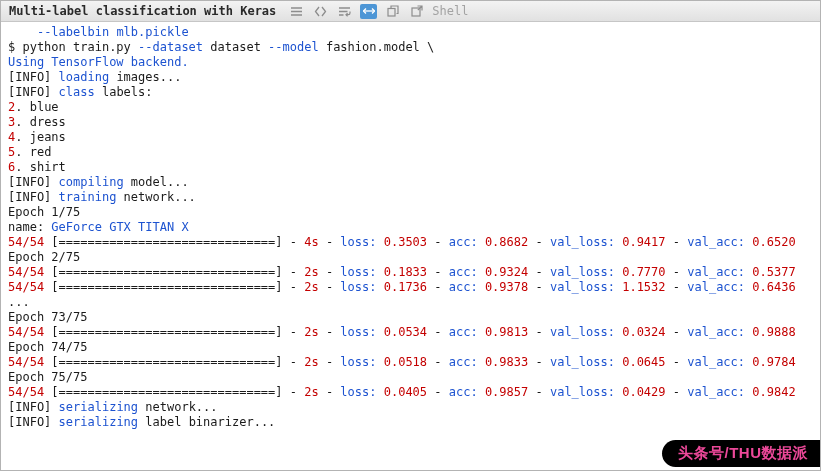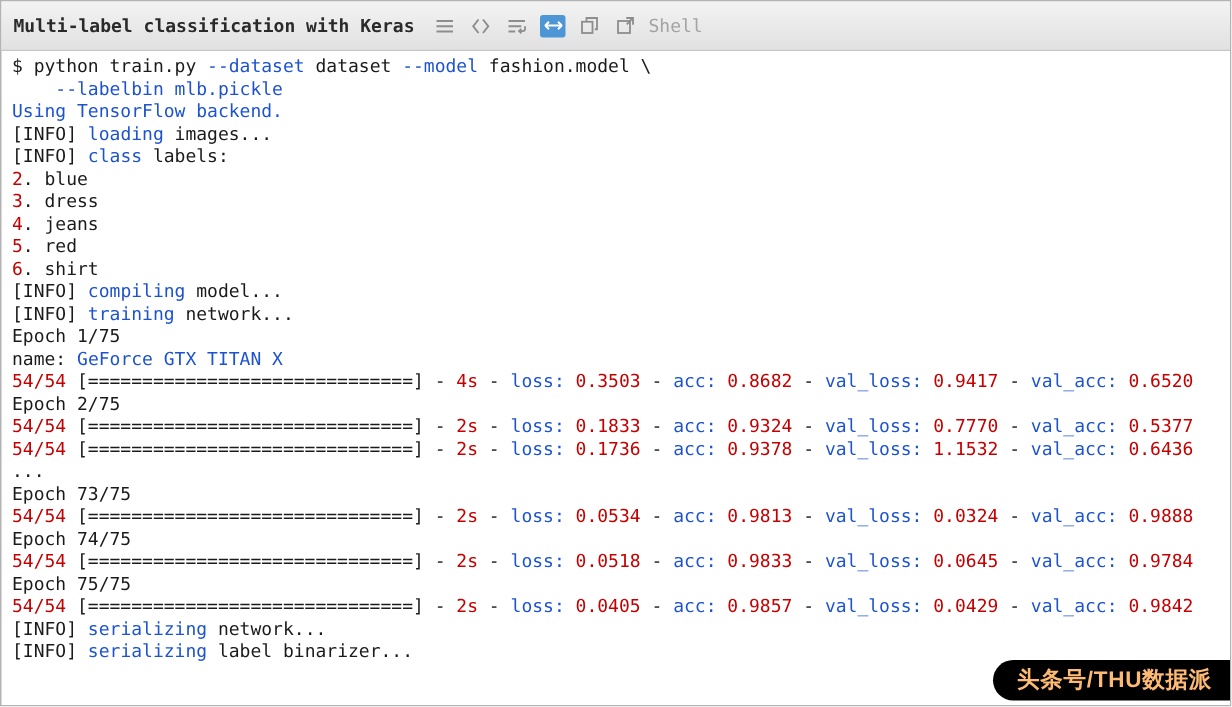--- a/index.html
+++ b/index.html
@@ -9,21 +9,21 @@
   .window {
     position:relative; width:821px; height:471px;
     background:#fff; border:1px solid #b3b3b3;
   }
 
   
   .titlebar {
     height:21px; display:flex; align-items:center;
     background:linear-gradient(#f3f3f3,#e1e1e1);
     border-bottom:1px solid #c6c6c6;
-    padding:16px 8px;
+    padding:4px 8px;
   }
   .title {
     font:bold 12px "DejaVu Sans Mono",monospace;
     color:#2a2a2a; white-space:nowrap;
   }
   .icons { display:flex; align-items:center; gap:7px; margin-left:12px; }
   .icon {
     width:17px; height:15px; display:flex; align-items:center; justify-content:center;
     color:#8d8d8d; cursor:pointer;
   }
@@ -40,21 +40,21 @@
     color:var(--black);
   }
   .line { white-space:pre; height:15px; }
   .c-k { color:var(--black); }
   .c-b { color:var(--blue); }
   .c-r { color:var(--red); }
 
   
   .watermark {
     position:absolute; right:0; bottom:3px;
-    background:#000; color:#fdba74;
+    background:#000; color:#ec4899;
     font:bold 15px "Liberation Sans",sans-serif;
     padding:4px 12px 4px 16px;
     border-radius:14px 0 0 14px;
     letter-spacing:.5px;
   }
 </style>
 </head>
 <body>
 
 <div class="window">
@@ -97,22 +97,22 @@
             <rect x="1" y="3" width="8" height="8" fill="none" stroke="currentColor" stroke-width="1.2"></rect>
             <path d="M6.5 1H11v4.5M11 1L6.8 5.2" fill="none" stroke="currentColor" stroke-width="1.2"></path>
           </svg>
       </span>
     </span>
 
     <span class="lang">Shell</span>
   </div>
 
   <div class="code">
+      <div class="line"><span class="c-k">    </span><span class="c-b">--labelbin mlb.pickle</span></div>
       <div class="line"><span class="c-k">$ python train.py </span><span class="c-b">--dataset</span><span class="c-k"> dataset </span><span class="c-b">--model</span><span class="c-k"> fashion.model \</span></div>
-      <div class="line"><span class="c-k">    </span><span class="c-b">--labelbin mlb.pickle</span></div>
       <div class="line"><span class="c-b">Using TensorFlow backend.</span></div>
       <div class="line"><span class="c-k">[INFO] </span><span class="c-b">loading</span><span class="c-k"> images...</span></div>
       <div class="line"><span class="c-k">[INFO] </span><span class="c-b">class</span><span class="c-k"> labels:</span></div>
       <div class="line"><span class="c-r">2</span><span class="c-k">. blue</span></div>
       <div class="line"><span class="c-r">3</span><span class="c-k">. dress</span></div>
       <div class="line"><span class="c-r">4</span><span class="c-k">. jeans</span></div>
       <div class="line"><span class="c-r">5</span><span class="c-k">. red</span></div>
       <div class="line"><span class="c-r">6</span><span class="c-k">. shirt</span></div>
       <div class="line"><span class="c-k">[INFO] </span><span class="c-b">compiling</span><span class="c-k"> model...</span></div>
       <div class="line"><span class="c-k">[INFO] </span><span class="c-b">training</span><span class="c-k"> network...</span></div>

